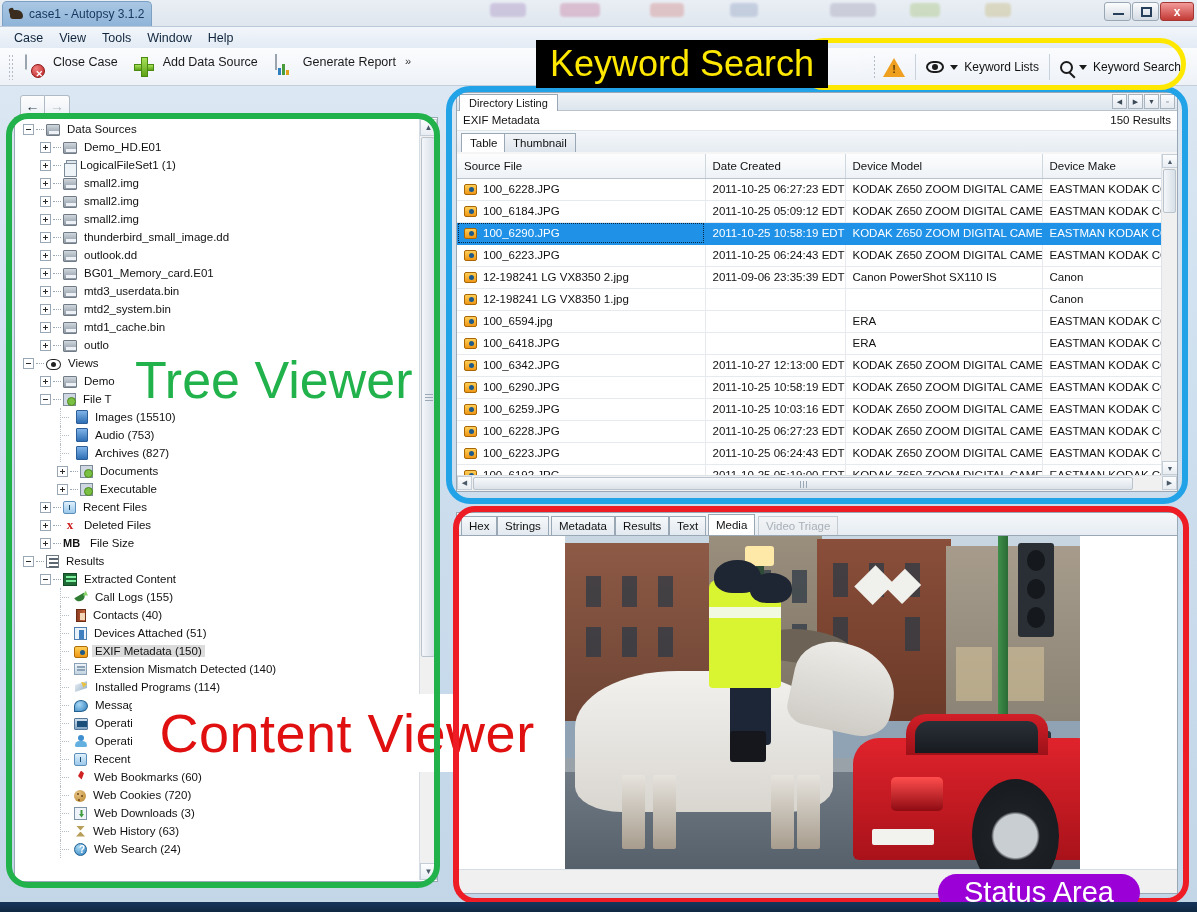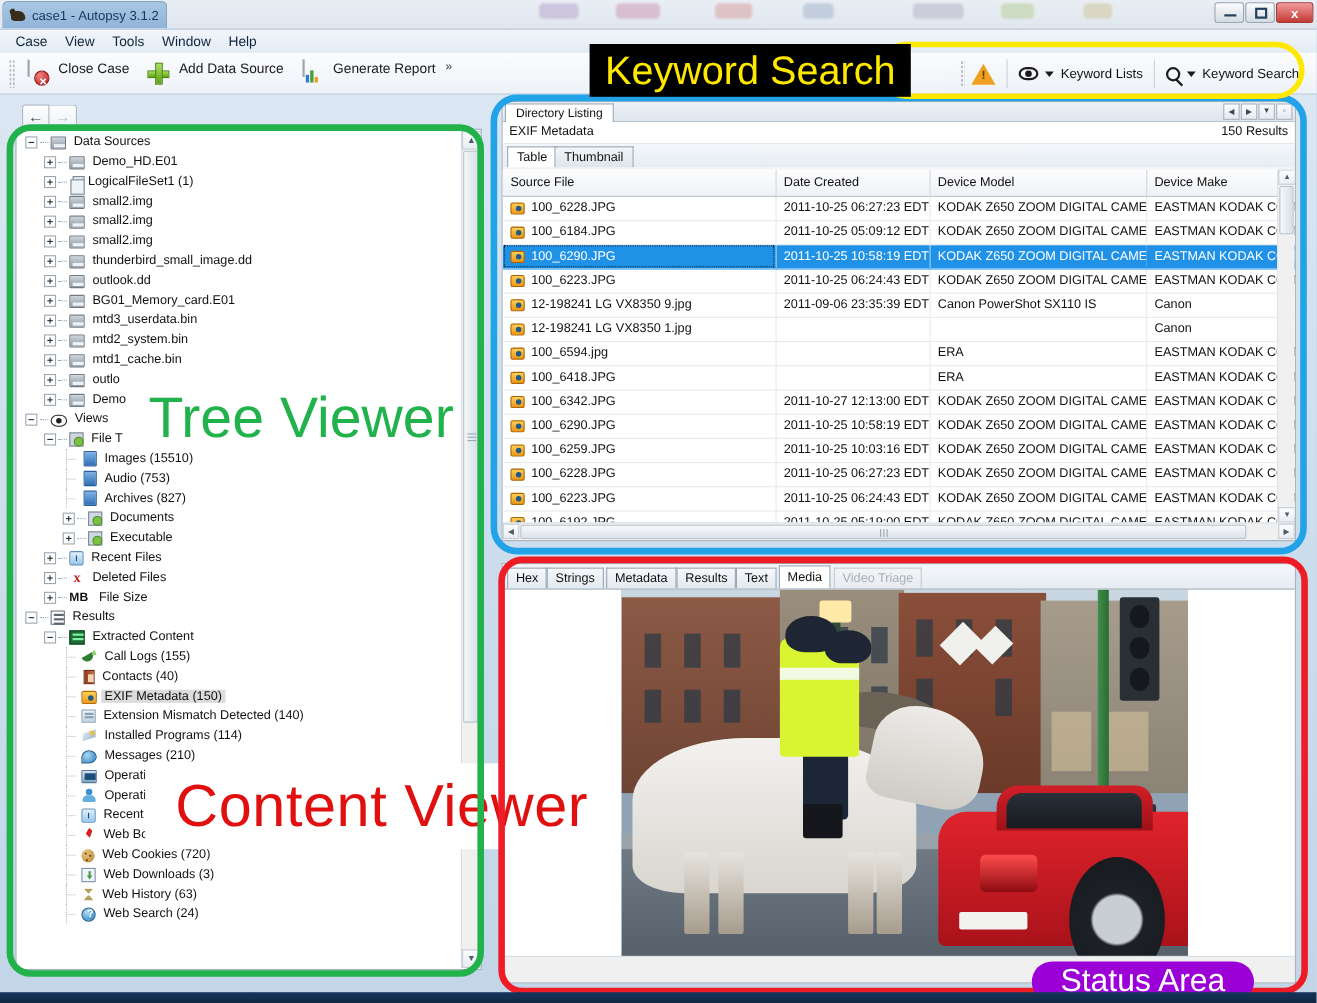--- a/index.html
+++ b/index.html
@@ -509,34 +509,34 @@
           <span class="lbl">mtd1_cache.bin</span>
         </div>
       <div class="tnode">
           <span style="width:25px"></span>
           <span class="exp plus"></span>
           <span class="dots"></span>
           <span class="ti ic-disk"></span>
           <span class="lbl">outlo</span>
         </div>
       <div class="tnode">
-          <span style="width:25px"></span>
-          <span class="exp plus"></span>
-          <span class="dots"></span>
-          <span class="ti ic-disk"></span>
-          <span class="lbl">Demo</span>
-        </div>
-
-      <div class="tnode">
           <span style="width:8px"></span>
           <span class="exp"></span>
           <span class="dots"></span>
           <span class="ti ic-eye"></span>
           <span class="lbl">Views</span>
         </div>
+
+      <div class="tnode">
+          <span style="width:25px"></span>
+          <span class="exp plus"></span>
+          <span class="dots"></span>
+          <span class="ti ic-disk"></span>
+          <span class="lbl">Demo</span>
+        </div>
       <div class="tnode">
           <span style="width:25px"></span>
           <span class="exp"></span>
           <span class="dots"></span>
           <span class="ti ic-ft"></span>
           <span class="lbl">File T</span>
         </div>
       <div class="tnode">
           <span style="width:42px"></span>
           <span class="dotlead tee"></span>
@@ -610,20 +610,26 @@
           <span style="width:42px"></span>
           <span class="dotlead tee"></span>
           <span class="ti ic-phone"></span>
           <span class="lbl">Call Logs (155)</span>
         </div>
       <div class="tnode">
           <span style="width:42px"></span>
           <span class="dotlead tee"></span>
           <span class="ti ic-book"></span>
           <span class="lbl">Contacts (40)</span>
+        </div>
+      <div class="tnode">
+          <span style="width:42px"></span>
+          <span class="dotlead tee"></span>
+          <span class="ti ic-dev"></span>
+          <span class="lbl">Devices Attached (51)</span>
         </div>
       <div class="tnode">
           <span style="width:42px"></span>
           <span class="dotlead tee"></span>
           <span class="ti ic-exif"></span>
           <span class="lbl sel">EXIF Metadata (150)</span>
         </div>
       <div class="tnode">
           <span style="width:42px"></span>
           <span class="dotlead tee"></span>
@@ -776,21 +782,21 @@
                 </span>
               </td>
               <td>2011-10-25 06:24:43 EDT</td>
               <td>KODAK Z650 ZOOM DIGITAL CAMERA</td>
               <td>EASTMAN KODAK COMPA</td>
             </tr>
           <tr>
               <td>
                 <span class="cell-file">
                   <span class="cam"></span>
-                  <span>12-198241 LG VX8350 9.jpg</span>
+                  <span>12-198241 LG VX8350 2.jpg</span>
                 </span>
               </td>
               <td>2011-09-06 23:35:39 EDT</td>
               <td>Canon PowerShot SX110 IS</td>
               <td>Canon</td>
             </tr>
           <tr>
               <td>
                 <span class="cell-file">
                   <span class="cam"></span>

